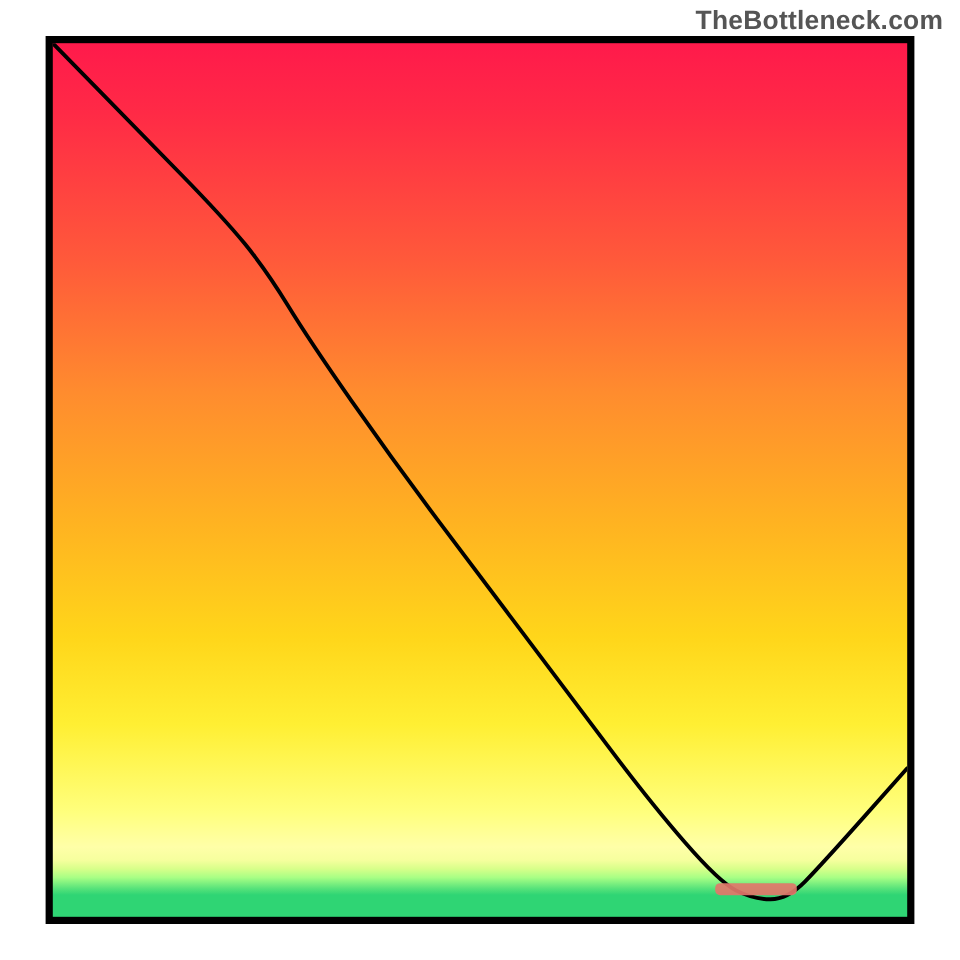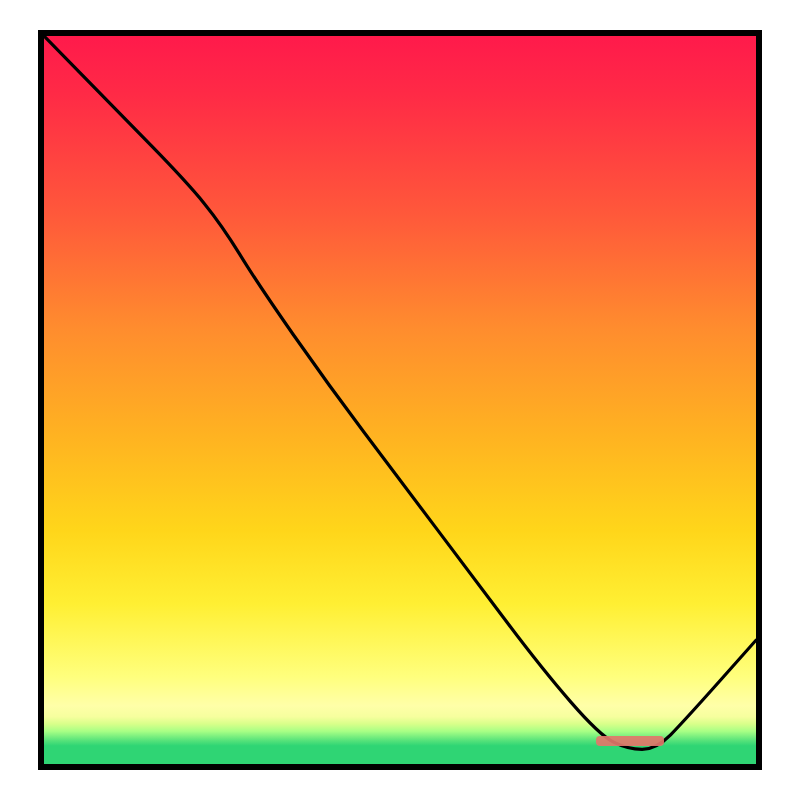--- a/index.html
+++ b/index.html
@@ -60,20 +60,21 @@
     border-radius: 4px;
     background: #e2766a;
     opacity: 0.92;
   }
 </style>
 </head>
 <body>
 
 <div class="stage">
 
+  <div class="watermark">TheBottleneck.com</div>
 
   <div class="frame"></div>
 
   <div class="plot"></div>
 
   <svg class="curve" viewBox="0 0 712 728" preserveAspectRatio="none">
     <path d="M 0.0 0.0 Q 0.0 0.0 35.6 36.4 Q 71.2 72.8 106.8 109.2 Q 142.4 145.6 160.2 167.4 Q 178.0 189.3 195.8 218.4 Q 213.6 247.5 249.2 298.5 Q 284.8 349.4 320.4 396.8 Q 356.0 444.1 391.6 491.4 Q 427.2 538.7 462.8 586.0 Q 498.4 633.4 526.9 666.1 Q 555.4 698.9 569.6 706.2 Q 583.8 713.4 598.1 713.4 Q 612.3 713.4 626.6 698.9 Q 640.8 684.3 676.4 644.3 T 712.0 604.2" fill="none" stroke="#000000" stroke-width="3.2" stroke-linecap="round" stroke-linejoin="round"></path>
   </svg>
 
   <div class="minmark"></div>

